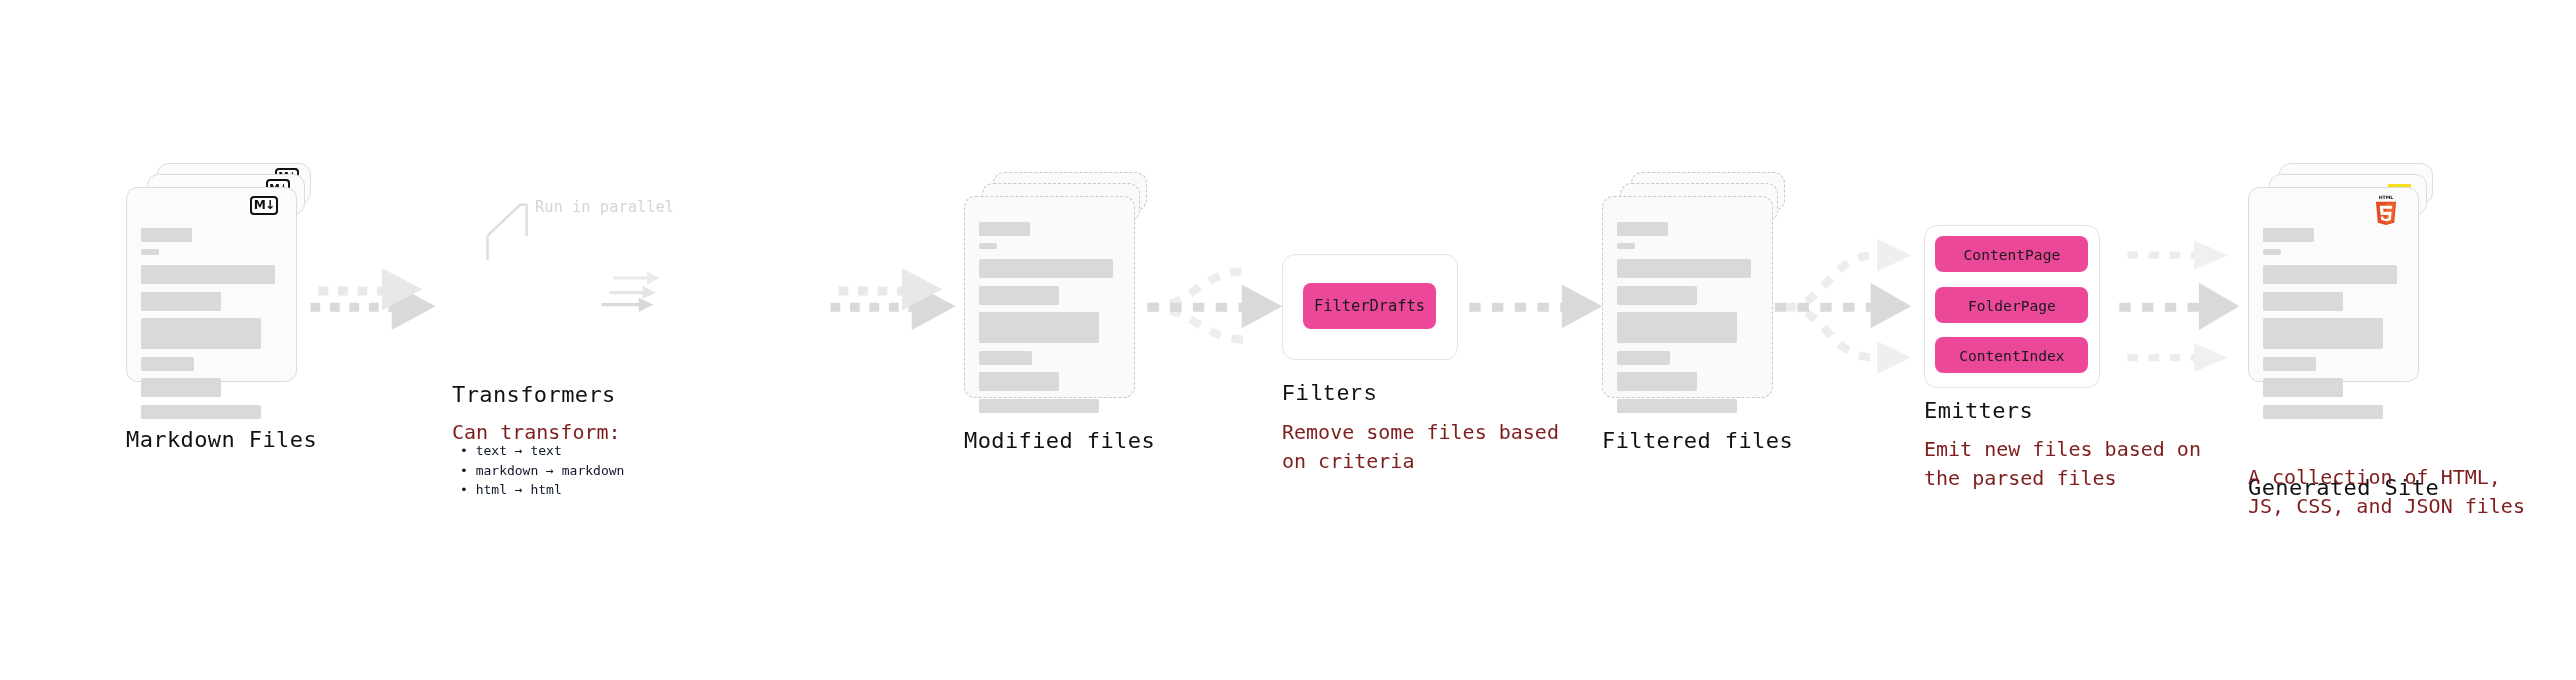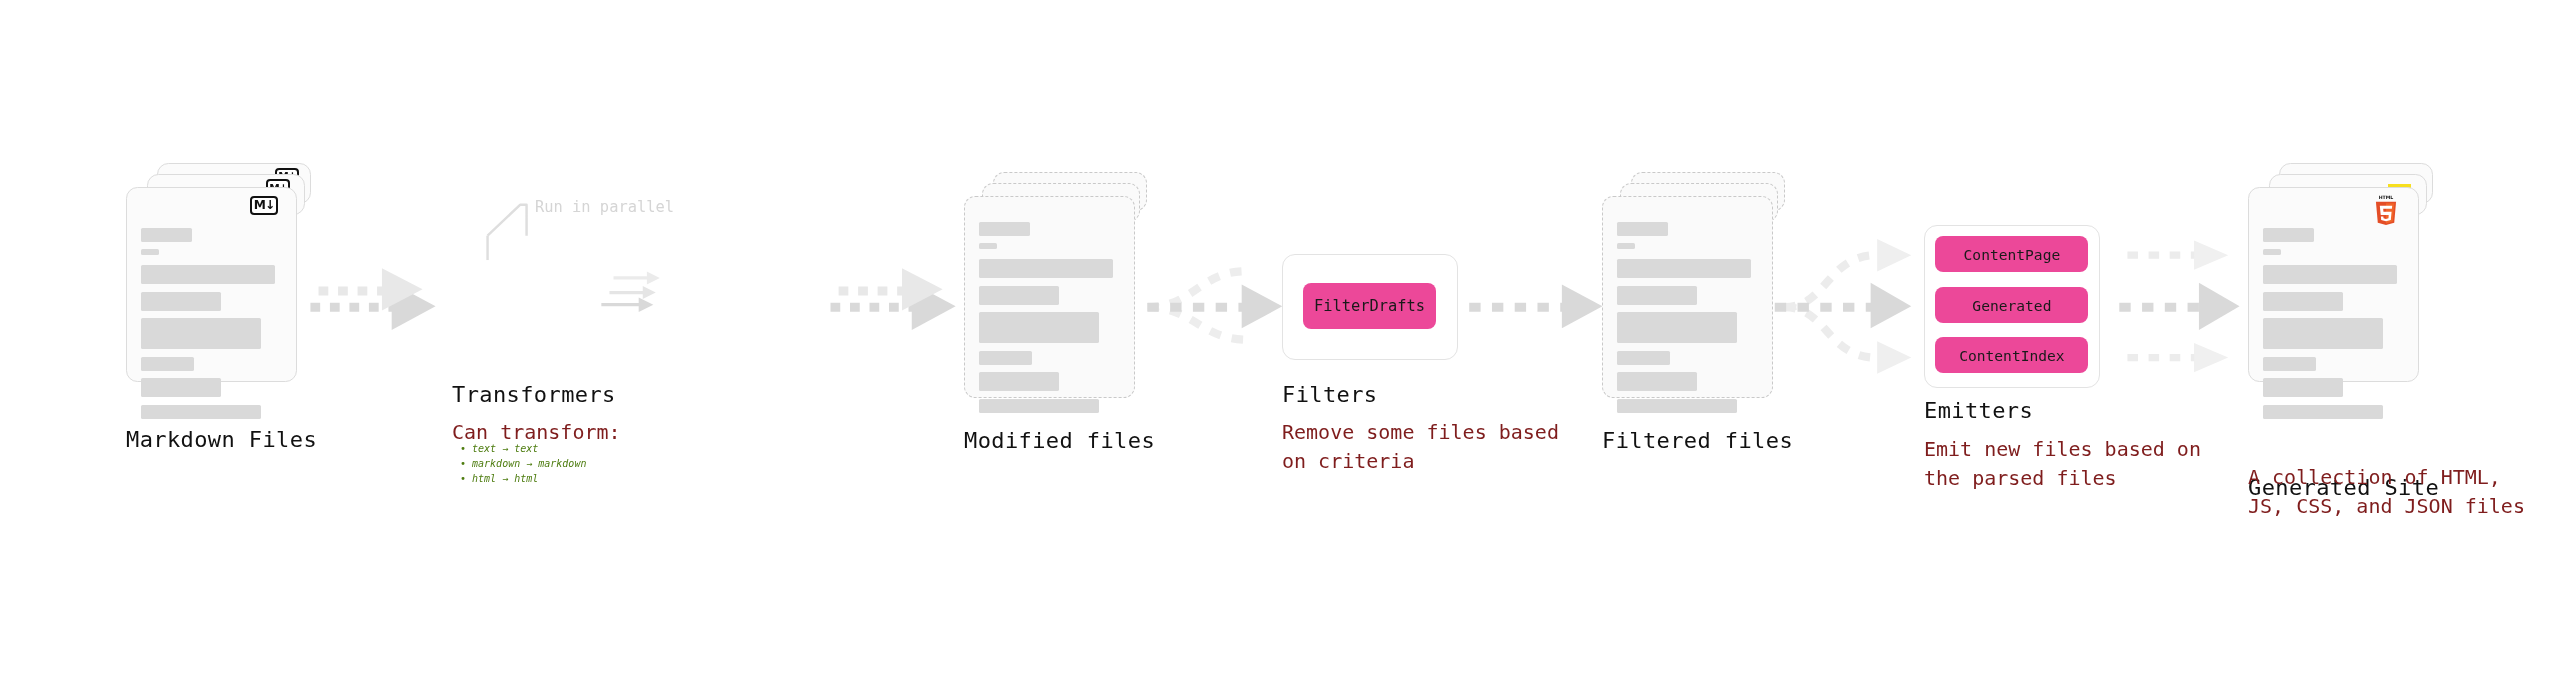--- a/index.html
+++ b/index.html
@@ -88,21 +88,21 @@
     color:#7f1d1d;
     line-height:1.45;
     white-space:pre;
   }
   .note{
     position:absolute;
     font-size:15.4px;
     color:#d5d5d5;
     white-space:nowrap;
   }
-  .bullets{position:absolute;font-size:10px;color:#4d7c0f;line-height:1.5;white-space:pre;font-style:italic;}
+  .bullets{position:absolute;font-size:13px;color:#0f172a;line-height:1.5;white-space:pre;}
 
   
   svg.overlay{position:absolute;left:0;top:0;width:2576px;height:681px;pointer-events:none;}
 </style>
 </head>
 <body>
 
 <div class="stage">
 
   <svg class="overlay" viewBox="0 0 3170 838">
@@ -213,21 +213,21 @@
       <div class="bar" style="width:80px;height:19.5px;"></div>
       <div class="bar" style="width:120px;height:14px;"></div>
     </div>
   </div>
   <div class="title" style="left:964px;top:428px;">Modified files</div>
 
   <div class="node" style="left:1282px;top:254px;width:176px;height:106px;">
     <div class="groupbox filled" style="left:0px;top:0px;width:176px;height:106px;"></div>
     <div class="chip" style="left:21px;top:29px;width:133px;height:46px;">FilterDrafts</div>
   </div>
-  <div class="title" style="left:1282px;top:382px;">Filters</div>
+  <div class="title" style="left:1282px;top:382px;font-family:Liberation Mono, monospace;">Filters</div>
   <div class="subtitle" style="left:1282px;top:418px;">Remove some files based
 on criteria</div>
 
   <div class="stack" style="left:1602px;top:172px;width:203px;height:244px;">
     <div class="card dashed" style="left:29px;top:0px;width:154px;height:39px;"></div>
     <div class="card dashed" style="left:18px;top:11.4px;width:158px;height:39px;"></div>
     <div class="card dashed" style="left:0px;top:24.4px;width:171px;height:202px;"></div>
     <div class="bars" style="left:14.6px;top:50px;width:141px;">
       <div class="bar" style="width:51px;height:14px;"></div>
       <div class="bar" style="width:18px;height:5.7px;margin-bottom:9.8px;"></div>
@@ -237,21 +237,21 @@
       <div class="bar" style="width:53px;height:14px;"></div>
       <div class="bar" style="width:80px;height:19.5px;"></div>
       <div class="bar" style="width:120px;height:14px;"></div>
     </div>
   </div>
   <div class="title" style="left:1602px;top:428px;">Filtered files</div>
 
   <div class="node" style="left:1924px;top:225px;width:176px;height:163px;">
     <div class="groupbox filled" style="left:0px;top:0px;width:176px;height:163px;"></div>
     <div class="chip" style="left:11.4px;top:11.4px;width:153px;height:36px;font-size:14.6px;">ContentPage</div>
-    <div class="chip" style="left:11.4px;top:62px;width:153px;height:36px;font-size:14.6px;">Generated</div>
+    <div class="chip" style="left:11.4px;top:62px;width:153px;height:36px;font-size:14.6px;">FolderPage</div>
     <div class="chip" style="left:11.4px;top:112px;width:153px;height:36px;font-size:14.6px;">ContentIndex</div>
   </div>
   <div class="title" style="left:1924px;top:398px;">Emitters</div>
   <div class="subtitle" style="left:1924px;top:435px;">Emit new files based on
 the parsed files</div>
 
   <div class="stack" style="left:2248px;top:163px;width:203px;height:244px;">
     <div class="card back2" style="left:31px;top:0px;width:154px;height:41px;"></div>
     <svg class="css-badge" style="left:145px;top:9.8px;" viewBox="0 0 24 12">
       <rect x="0" y="9" width="24" height="3" fill="#264de4"></rect>

